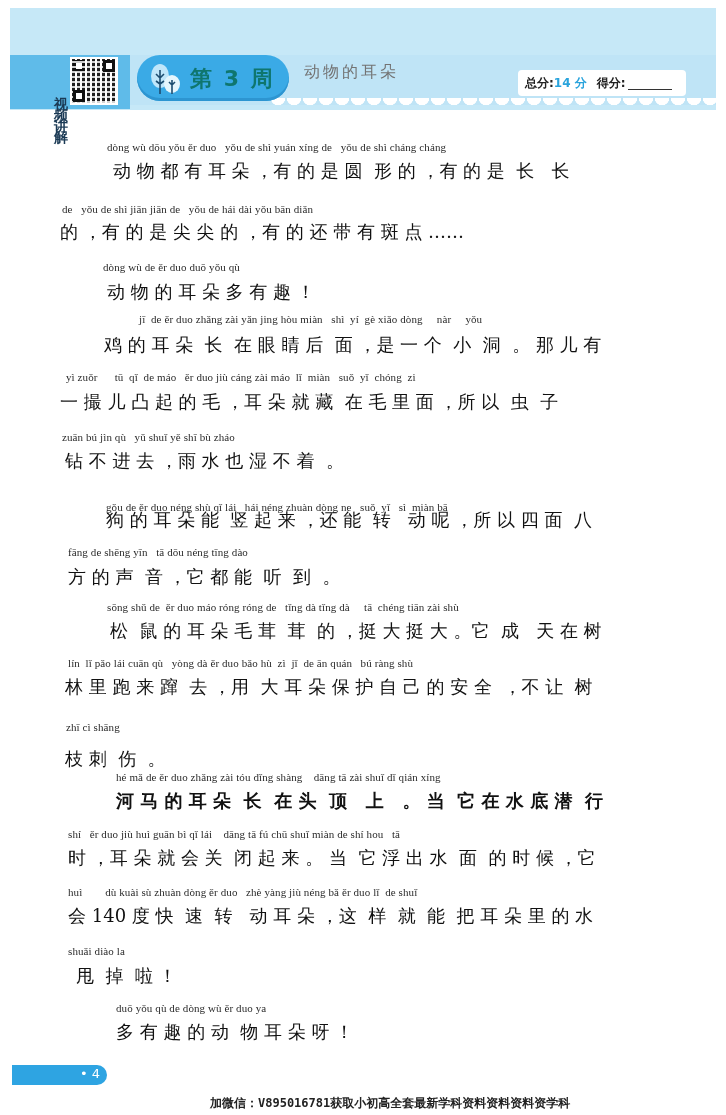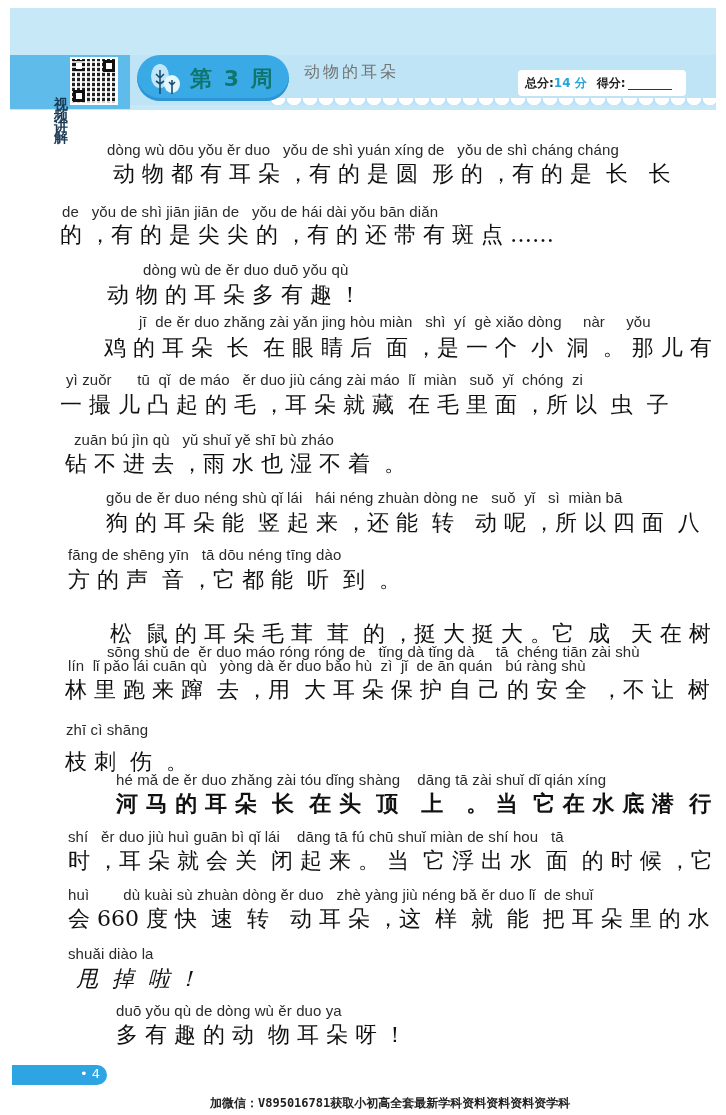--- a/index.html
+++ b/index.html
@@ -84,27 +84,27 @@
   .score-total-val { color: #29a3dc; margin: 0 10px 0 0; }
   .score-blank {
     display: inline-block; width: 44px; border-bottom: 1px solid #333;
     height: 12px; margin-left: 2px;
   }
 
   
   .line { position: absolute; left: 0; width: 726px; }
   .py {
     position: absolute; white-space: pre;
-    font-size: 15px; color: #2a2a2a;
-    font-family: Liberation Sans, sans-serif;
+    font-size: 11px; color: #2a2a2a;
+    font-family: Liberation Serif, serif;
     letter-spacing: 0.1px;
   }
   .hz {
     position: absolute; white-space: pre;
-    font-size: 22px; color: #111;
+    font-size: 18px; color: #111;
     font-family: "DejaVu Serif", serif;
   }
 
   
   .page-tab {
     position: absolute; left: 12px; top: 1065px; width: 95px; height: 20px;
     background: #2ea4e2; border-radius: 0 10px 10px 0;
   }
   .page-num {
     position: absolute; left: 80px; top: 1066px;
@@ -152,70 +152,70 @@
 <div>
   <div class="line" style="top:141px;">
     <div class="py" style="left:107px;">dòng wù dōu yǒu ěr duo   yǒu de shì yuán xíng de   yǒu de shì cháng cháng</div>
     <div class="hz" style="left:113px;top:18px;">动 物 都 有 耳 朵 ，有 的 是 圆  形 的 ，有 的 是  长   长</div>
   </div>
   <div class="line" style="top:203px;">
     <div class="py" style="left:62px;">de   yǒu de shì jiān jiān de   yǒu de hái dài yǒu bān diǎn</div>
     <div class="hz" style="left:60px;top:17px;">的 ，有 的 是 尖 尖 的 ，有 的 还 带 有 斑 点 ……</div>
   </div>
   <div class="line" style="top:261px;">
-    <div class="py" style="left:103px;margin-left:40px;">dòng wù de ěr duo duō yǒu qù</div>
+    <div class="py" style="left:103px;">dòng wù de ěr duo duō yǒu qù</div>
     <div class="hz" style="left:107px;top:19px;">动 物 的 耳 朵 多 有 趣 ！</div>
   </div>
   <div class="line" style="top:313px;">
     <div class="py" style="left:107px;margin-left:32px;">jī  de ěr duo zhǎng zài yǎn jing hòu miàn   shì  yí  gè xiǎo dòng     nàr     yǒu</div>
     <div class="hz" style="left:104px;top:20px;">鸡 的 耳 朵  长  在 眼 睛 后  面 ，是 一 个  小  洞  。 那 儿 有</div>
   </div>
   <div class="line" style="top:371px;">
     <div class="py" style="left:66px;">yì zuǒr      tū  qǐ  de máo   ěr duo jiù cáng zài máo  lǐ  miàn   suǒ  yǐ  chóng  zi</div>
     <div class="hz" style="left:60px;top:19px;">一 撮 儿 凸 起 的 毛 ，耳 朵 就 藏  在 毛 里 面 ，所 以  虫  子</div>
   </div>
   <div class="line" style="top:431px;">
-    <div class="py" style="left:62px;margin-left:12px;">zuān bú jìn qù   yǔ shuǐ yě shī bù zháo</div>
+    <div class="py" style="left:62px;">zuān bú jìn qù   yǔ shuǐ yě shī bù zháo</div>
     <div class="hz" style="left:65px;top:18px;">钻 不 进 去 ，雨 水 也 湿 不 着  。</div>
   </div>
   <div class="line" style="top:489px;">
-    <div class="py" style="left:106px;">gǒu de ěr duo néng shù qǐ lái   hái néng zhuàn dòng ne   suǒ  yǐ   sì  miàn bā</div>
+    <div class="py" style="left:106px;margin-top:12px;">gǒu de ěr duo néng shù qǐ lái   hái néng zhuàn dòng ne   suǒ  yǐ   sì  miàn bā</div>
     <div class="hz" style="left:106px;top:19px;">狗 的 耳 朵 能  竖 起 来 ，还 能  转   动 呢 ，所 以 四 面  八</div>
   </div>
   <div class="line" style="top:546px;">
     <div class="py" style="left:68px;text-align:right;">fāng de shēng yīn   tā dōu néng tīng dào</div>
     <div class="hz" style="left:68px;top:19px;">方 的 声  音 ，它 都 能  听  到  。</div>
   </div>
   <div class="line" style="top:601px;">
-    <div class="py" style="left:107px;margin-top:42px;">sōng shǔ de  ěr duo máo róng róng de   tǐng dà tǐng dà     tā  chéng tiān zài shù</div>
+    <div class="py" style="left:107px;">sōng shǔ de  ěr duo máo róng róng de   tǐng dà tǐng dà     tā  chéng tiān zài shù</div>
     <div class="hz" style="left:110px;top:18px;">松  鼠 的 耳 朵 毛 茸  茸  的 ，挺 大 挺 大 。它  成   天 在 树</div>
   </div>
   <div class="line" style="top:657px;">
     <div class="py" style="left:68px;">lín  lǐ pǎo lái cuān qù   yòng dà ěr duo bǎo hù  zì  jǐ  de ān quán   bú ràng shù</div>
     <div class="hz" style="left:65px;top:18px;">林 里 跑 来 蹿  去 ，用  大 耳 朵 保 护 自 己 的 安 全  ，不 让  树</div>
   </div>
   <div class="line" style="top:721px;">
     <div class="py" style="left:66px;">zhī cì shāng</div>
     <div class="hz" style="left:65px;top:26px;">枝 刺  伤  。</div>
   </div>
   <div class="line" style="top:771px;">
     <div class="py" style="left:116px;">hé mǎ de ěr duo zhǎng zài tóu dǐng shàng    dāng tā zài shuǐ dǐ qián xíng</div>
     <div class="hz" style="left:116px;top:18px;font-weight:bold;">河 马 的 耳 朵  长  在 头  顶   上   。 当  它 在 水 底 潜  行</div>
   </div>
   <div class="line" style="top:828px;">
     <div class="py" style="left:68px;">shí   ěr duo jiù huì guān bì qǐ lái    dāng tā fú chū shuǐ miàn de shí hou   tā</div>
     <div class="hz" style="left:68px;top:18px;">时 ，耳 朵 就 会 关  闭 起 来 。 当  它 浮 出 水  面  的 时 候 ，它</div>
   </div>
   <div class="line" style="top:886px;">
     <div class="py" style="left:68px;">huì        dù kuài sù zhuàn dòng ěr duo   zhè yàng jiù néng bǎ ěr duo lǐ  de shuǐ</div>
-    <div class="hz" style="left:68px;top:18px;">会 660 度 快  速  转   动 耳 朵 ，这  样  就  能  把 耳 朵 里 的 水</div>
+    <div class="hz" style="left:68px;top:18px;">会 140 度 快  速  转   动 耳 朵 ，这  样  就  能  把 耳 朵 里 的 水</div>
   </div>
   <div class="line" style="top:945px;">
     <div class="py" style="left:68px;">shuǎi diào la</div>
-    <div class="hz" style="left:76px;top:19px;font-style:italic;">甩  掉  啦 ！</div>
+    <div class="hz" style="left:76px;top:19px;">甩  掉  啦 ！</div>
   </div>
   <div class="line" style="top:1002px;">
     <div class="py" style="left:116px;">duō yǒu qù de dòng wù ěr duo ya</div>
     <div class="hz" style="left:116px;top:18px;">多 有 趣 的 动  物 耳 朵 呀 ！</div>
   </div>
 </div>
 
 <div class="page-tab"></div>
 <div class="page-num">• 4</div>
 <div class="watermark">加微信：V895016781获取小初高全套最新学科资料资料资料资学科</div>

